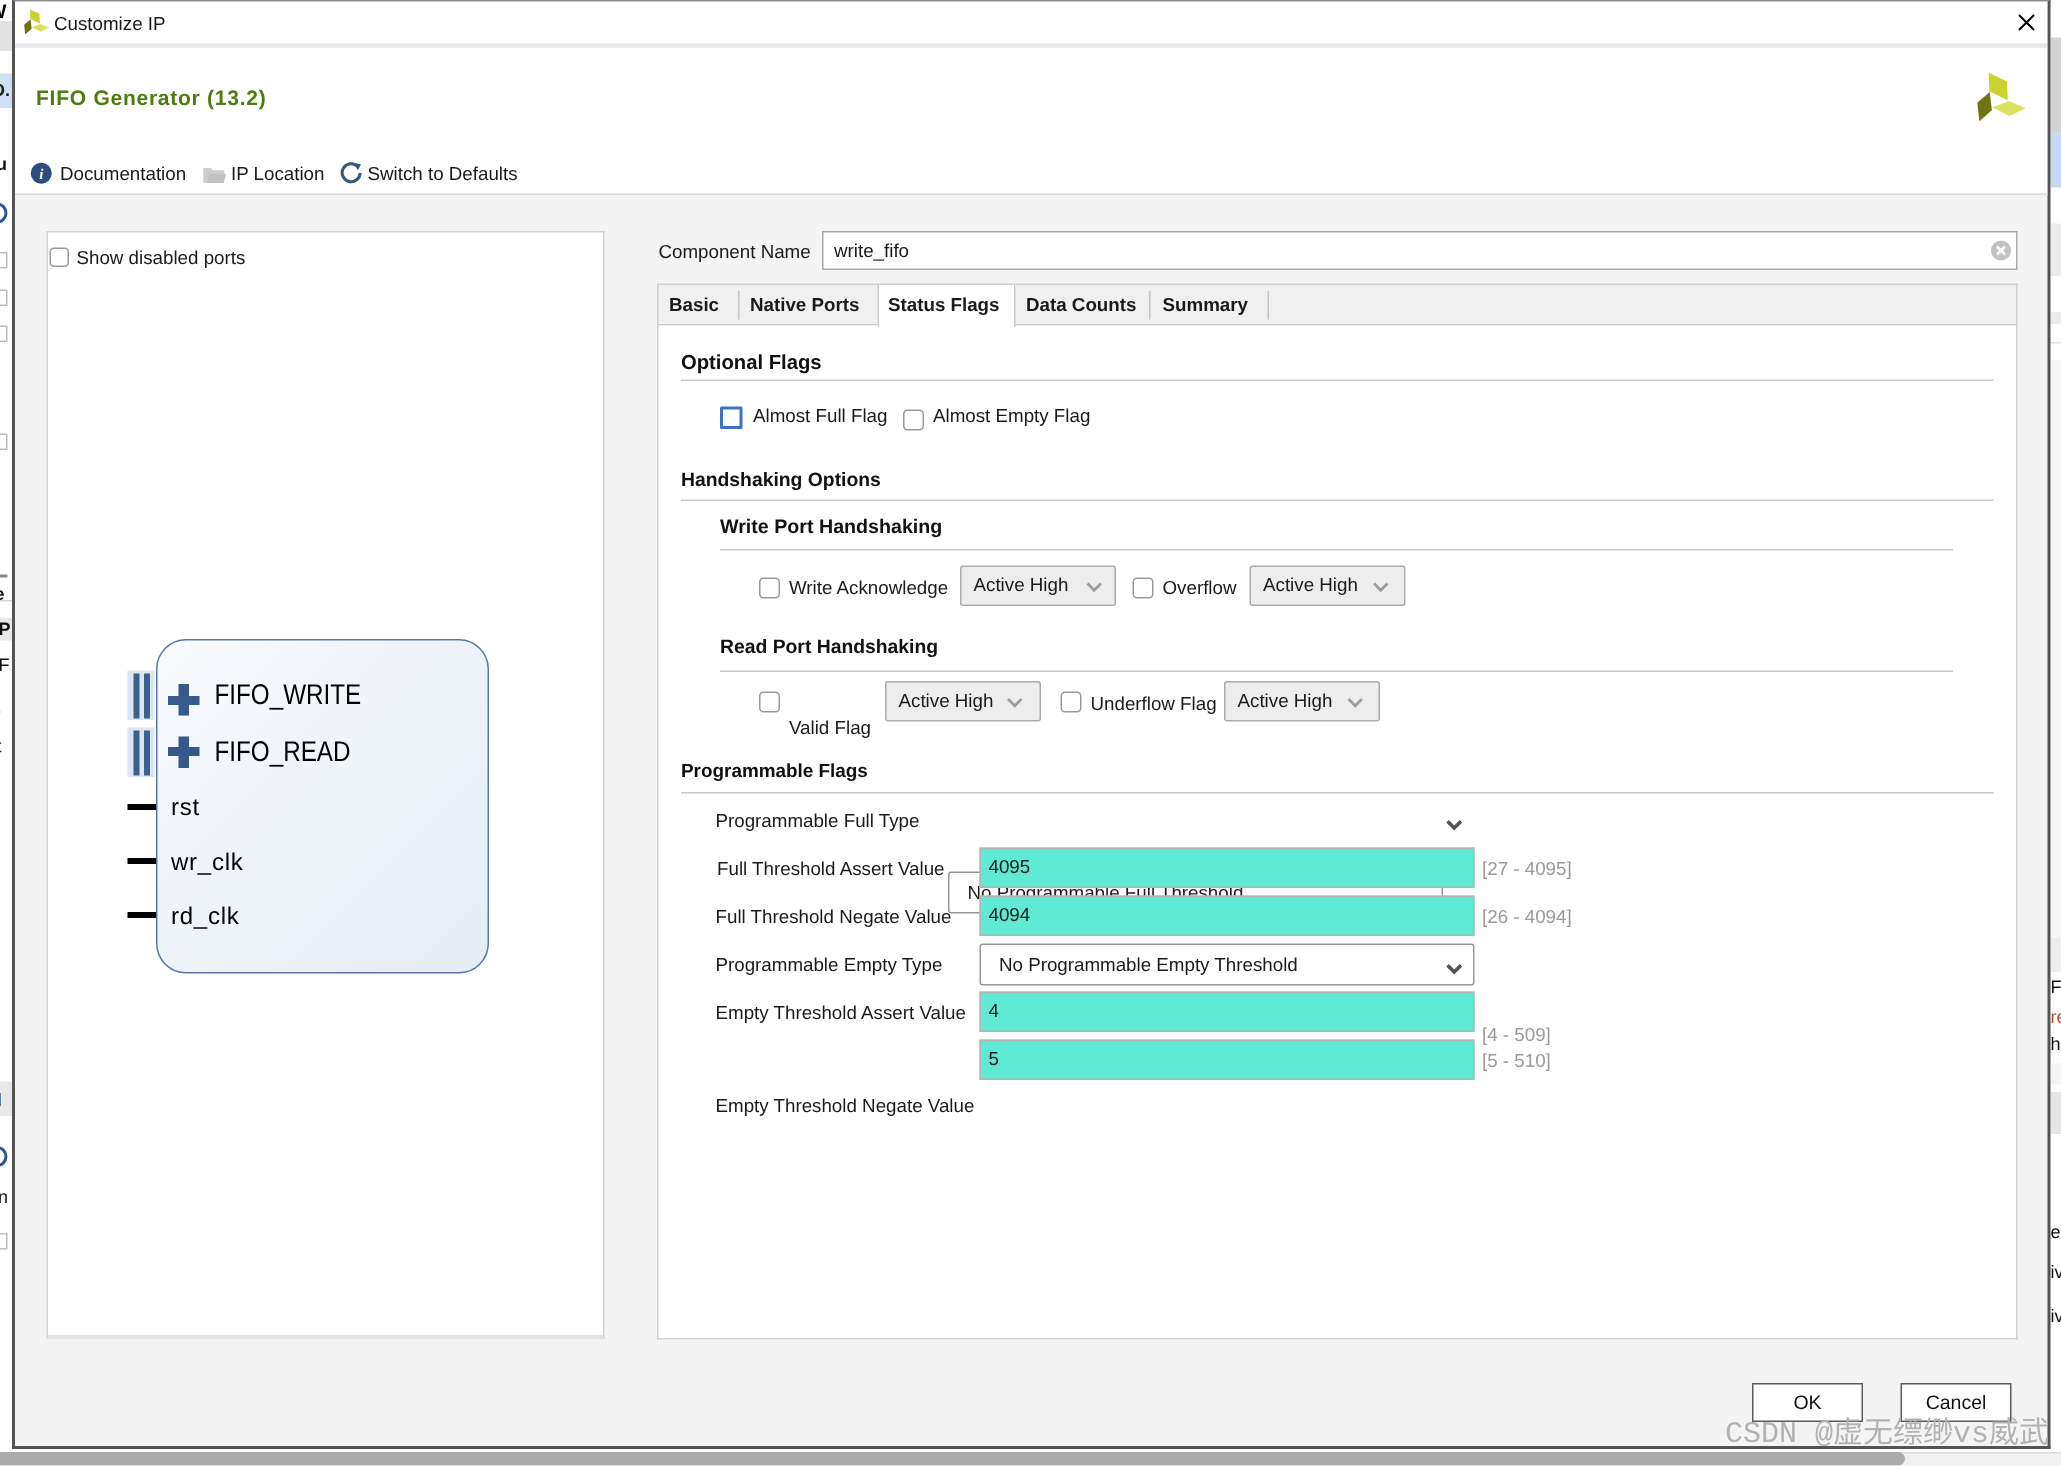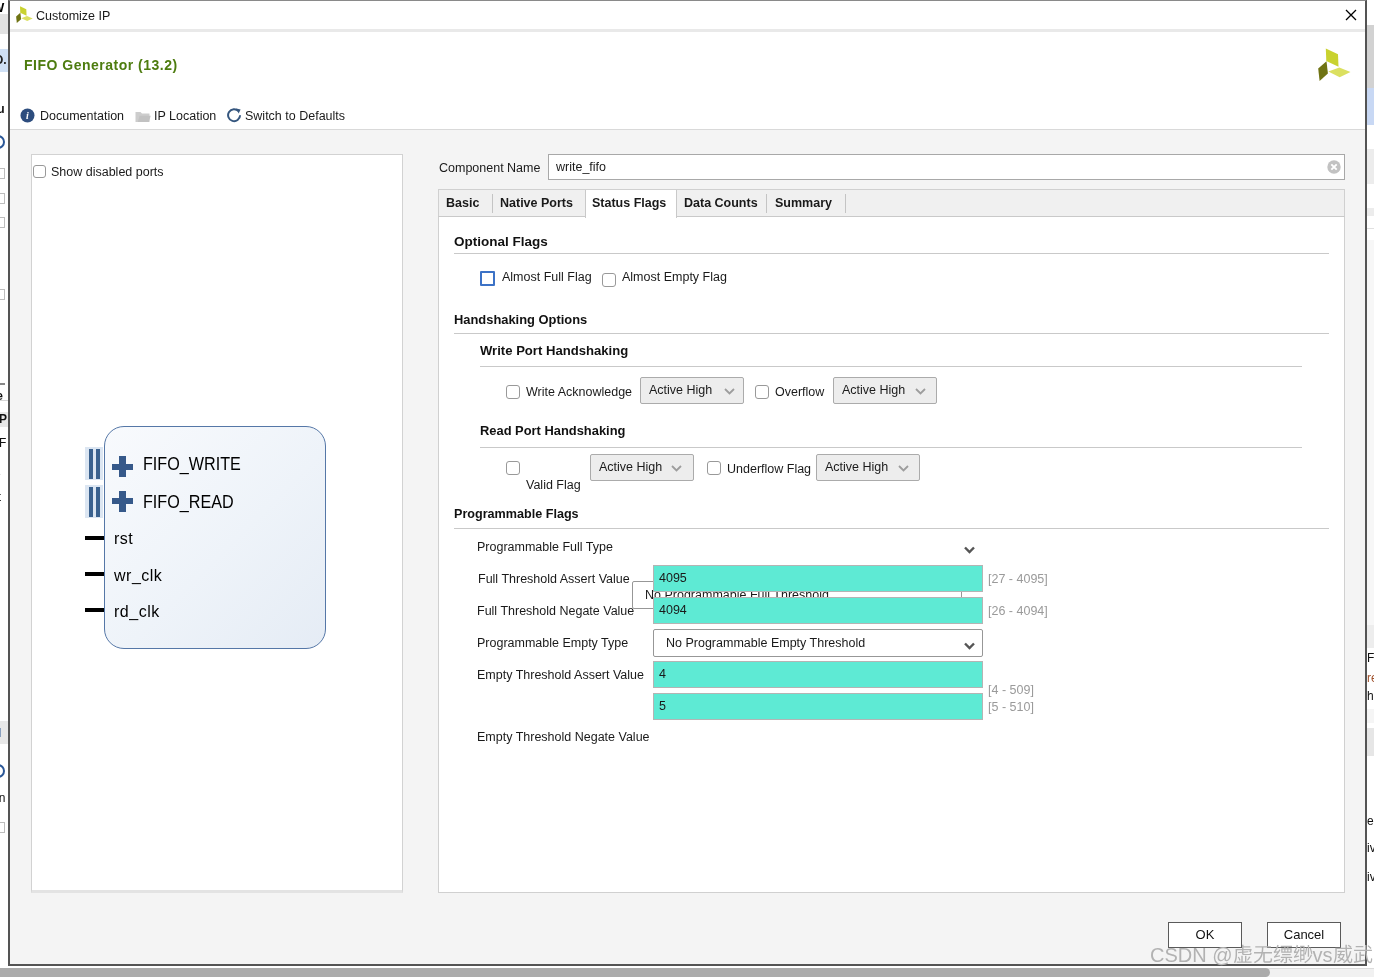--- a/index.html
+++ b/index.html
@@ -220,21 +220,21 @@
   <div class="rng" style="left:978px;top:667px;margin-top:15px;">[4 - 509]</div>
 
   <div class="abs t13" style="left:467px;top:729px;">Empty Threshold Negate Value</div>
   <div class="inp-d" style="left:643px;top:692px;width:330px;">5</div>
   <div class="rng" style="left:978px;top:699px;">[5 - 510]</div>
 
   <div class="abs" style="left:1158px;top:920.5px;width:74px;height:26px;background:#fff;border:1px solid #5a5a5a;text-align:center;font-size:13px;color:#111;line-height:24px;">OK</div>
   <div class="abs" style="left:1257px;top:920.5px;width:74px;height:26px;background:#fff;border:1px solid #5a5a5a;text-align:center;font-size:13px;color:#111;line-height:24px;">Cancel</div>
 </div>
 
-<div class="abs" id="watermark" style="left:1150px;top:944px;color:#b2b2b2;font-size:20px;white-space:nowrap;">CSDN&nbsp;@<svg style="vertical-align:-2.4px" width="80.0" height="20" viewBox="0 -880 4000 1000" fill="#b2b2b2">
+<div class="abs" id="watermark" style="left:1150px;top:944px;color:#b2b2b2;font-size:20px;white-space:nowrap;font-family:Liberation Mono, monospace;">CSDN&nbsp;@<svg style="vertical-align:-2.4px" width="80.0" height="20" viewBox="0 -880 4000 1000" fill="#b2b2b2">
       <g transform="translate(0,0) scale(1,-1)">
         <path d="M237 227C270 171 303 95 315 47L381 73C368 120 332 193 298 248ZM799 255C776 200 732 120 698 70L751 49C788 95 834 168 872 230ZM129 635V395C129 267 121 88 42 -40C60 -47 92 -67 106 -79C189 55 203 256 203 395V571H452V496L251 478L257 423L452 441V416C452 344 481 327 591 327C615 327 796 327 822 327C902 327 924 348 933 430C914 433 886 442 870 452C865 394 858 385 815 385C776 385 623 385 594 385C533 385 522 390 522 416V447L768 470L763 523L522 502V571H841C832 541 822 512 812 490L879 468C898 507 920 568 937 622L881 638L868 635H526V701H869V763H526V840H452V635ZM600 293V5H486V293H415V5H183V-59H930V5H670V293Z"></path>
       </g>
       <g transform="translate(1000,0) scale(1,-1)">
         <path d="M114 773V699H446C443 628 440 552 428 477H52V404H414C373 232 276 71 39 -19C58 -34 80 -61 90 -80C348 23 448 208 490 404H511V60C511 -31 539 -57 643 -57C664 -57 807 -57 830 -57C926 -57 950 -15 960 145C938 150 905 163 887 177C882 40 874 17 825 17C794 17 674 17 650 17C599 17 589 24 589 60V404H951V477H503C514 552 519 627 521 699H894V773Z"></path>
       </g>
       <g transform="translate(2000,0) scale(1,-1)">
         <path d="M770 123C821 72 877 -1 903 -48L962 -12C935 34 879 103 826 153ZM491 150C460 90 408 30 353 -12C370 -21 398 -41 411 -53C464 -7 521 63 558 131ZM456 379V318H887V379ZM38 56 51 -16C140 6 256 35 369 63L362 128C241 100 120 72 38 56ZM412 665V442H934V665H770V736H951V797H389V736H565V665ZM622 736H712V665H622ZM475 607H565V499H475ZM622 607H712V499H622ZM770 607H868V499H770ZM391 247V185H633V-6C633 -15 630 -19 619 -19C608 -20 574 -20 533 -19C541 -37 551 -62 553 -80C611 -80 648 -80 673 -70C698 -60 703 -42 703 -7V185H956V247ZM55 423C70 430 93 436 218 452C173 386 132 332 114 312C83 276 60 251 40 248C47 230 57 201 61 186V182L62 183C83 193 116 204 349 251C348 266 348 293 350 312L163 278C238 365 312 472 374 580L315 616C298 583 279 550 260 518L129 504C188 590 246 702 289 807L222 838C182 718 111 587 88 553C67 519 49 496 32 491C40 472 51 438 55 423Z"></path>
       </g>
       <g transform="translate(3000,0) scale(1,-1)">

